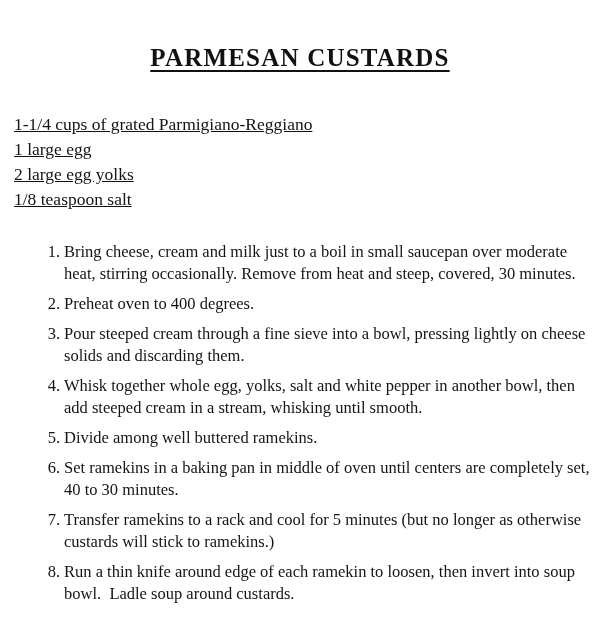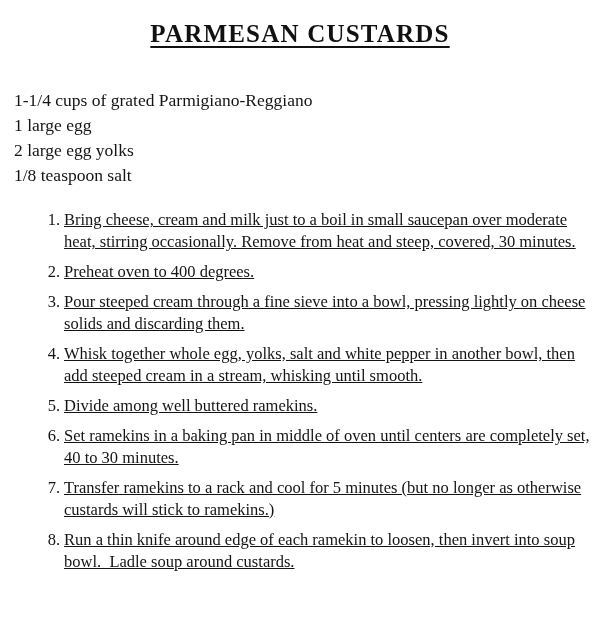--- a/index.html
+++ b/index.html
@@ -21,28 +21,29 @@
     box-sizing: border-box;
     padding: 0;
   }
   .title {
     text-align: center;
     font-size: 25px;
     font-weight: bold;
     letter-spacing: 1.2px;
     text-decoration: underline;
     text-underline-offset: 4px;
-    margin: 12px 0 0 0;
+    margin: 36px 0 0 0;
     padding-top: 8px;
     font-family: "Liberation Serif", "DejaVu Serif", serif;
   }
   .ingredients {
-    margin: 40px 0 0 0;
+    margin: 40px 0 8px 0;
     padding: 0 0 0 14px;
     list-style: none;
+    text-decoration: underline;
   }
   .ingredients li {
     font-size: 17.5px;
     line-height: 1.42;
     color: #141414;
     white-space: nowrap;
   }
   .steps {
     margin: 22px 0 0 0;
     padding: 0 0 0 42px;
@@ -61,21 +62,20 @@
     position: absolute;
     left: -2px;
     top: 0;
     width: 20px;
     text-align: right;
     font-size: 16.5px;
   }
   .steps li .txt {
     display: block;
     white-space: pre-wrap;
-    text-decoration: underline;
   }
   .clip {
     width: 600px;
     overflow: hidden;
   }
 </style>
 </head>
 <body>
 
 <div class="page">

